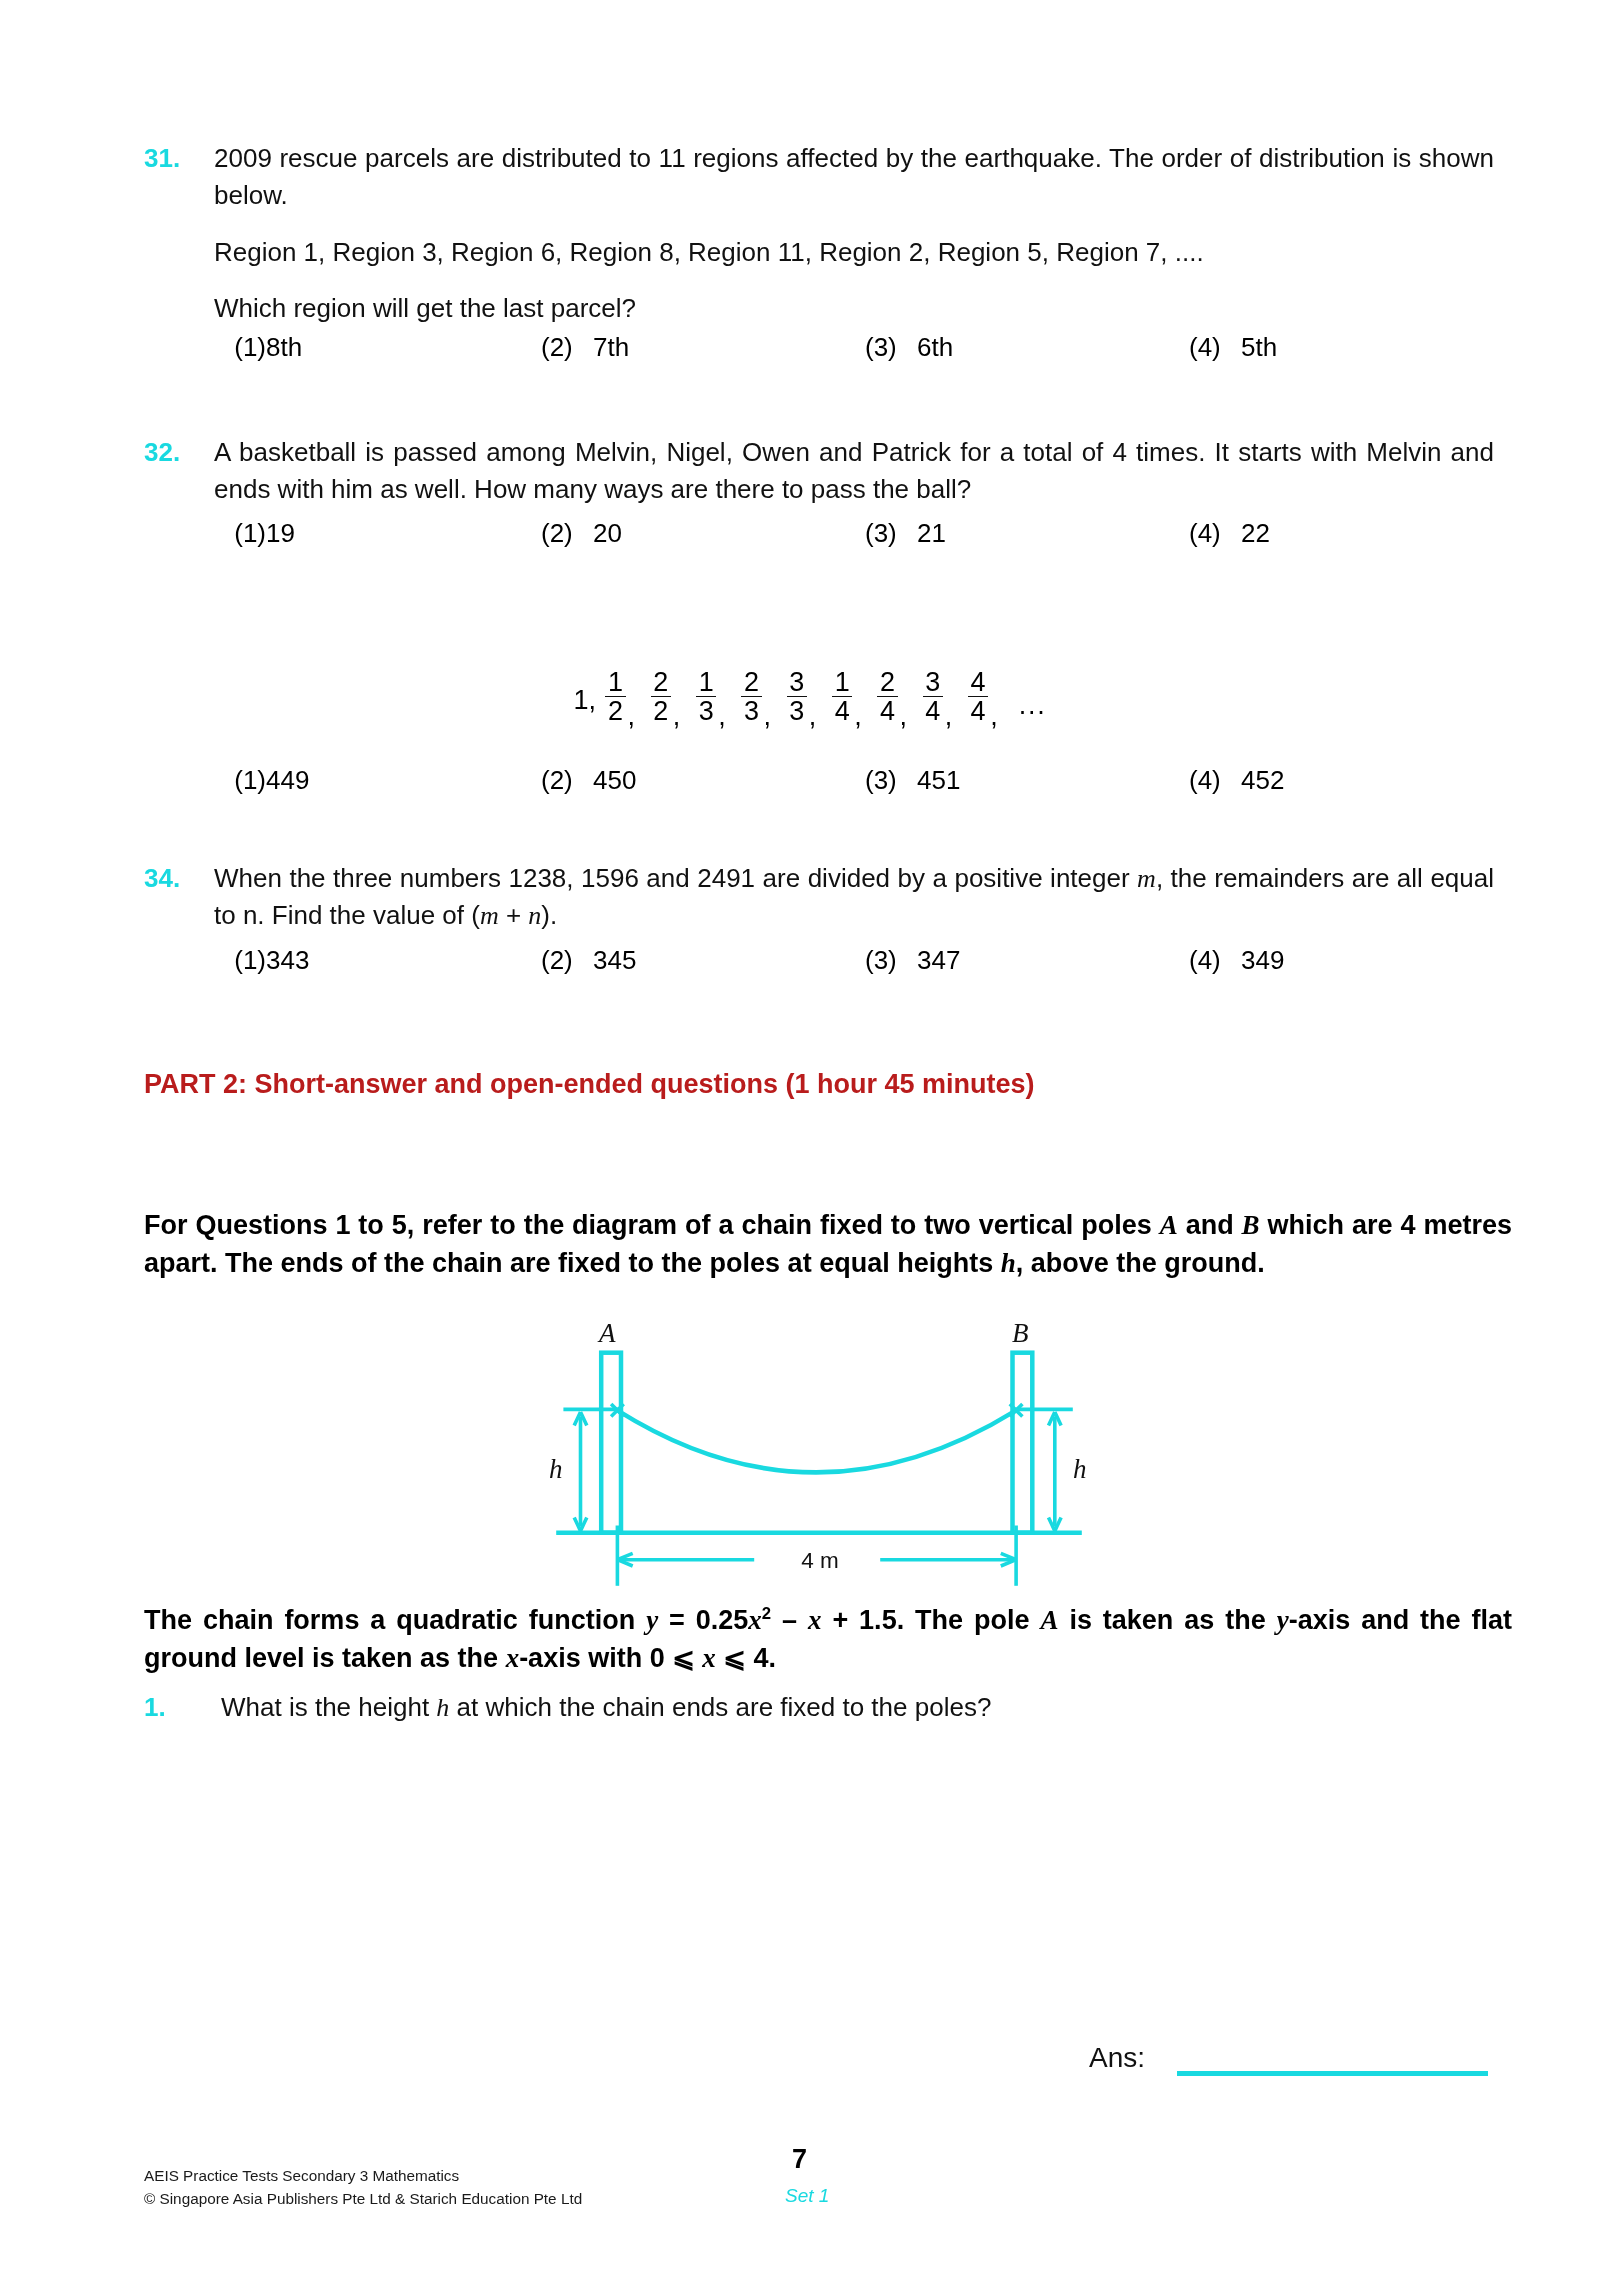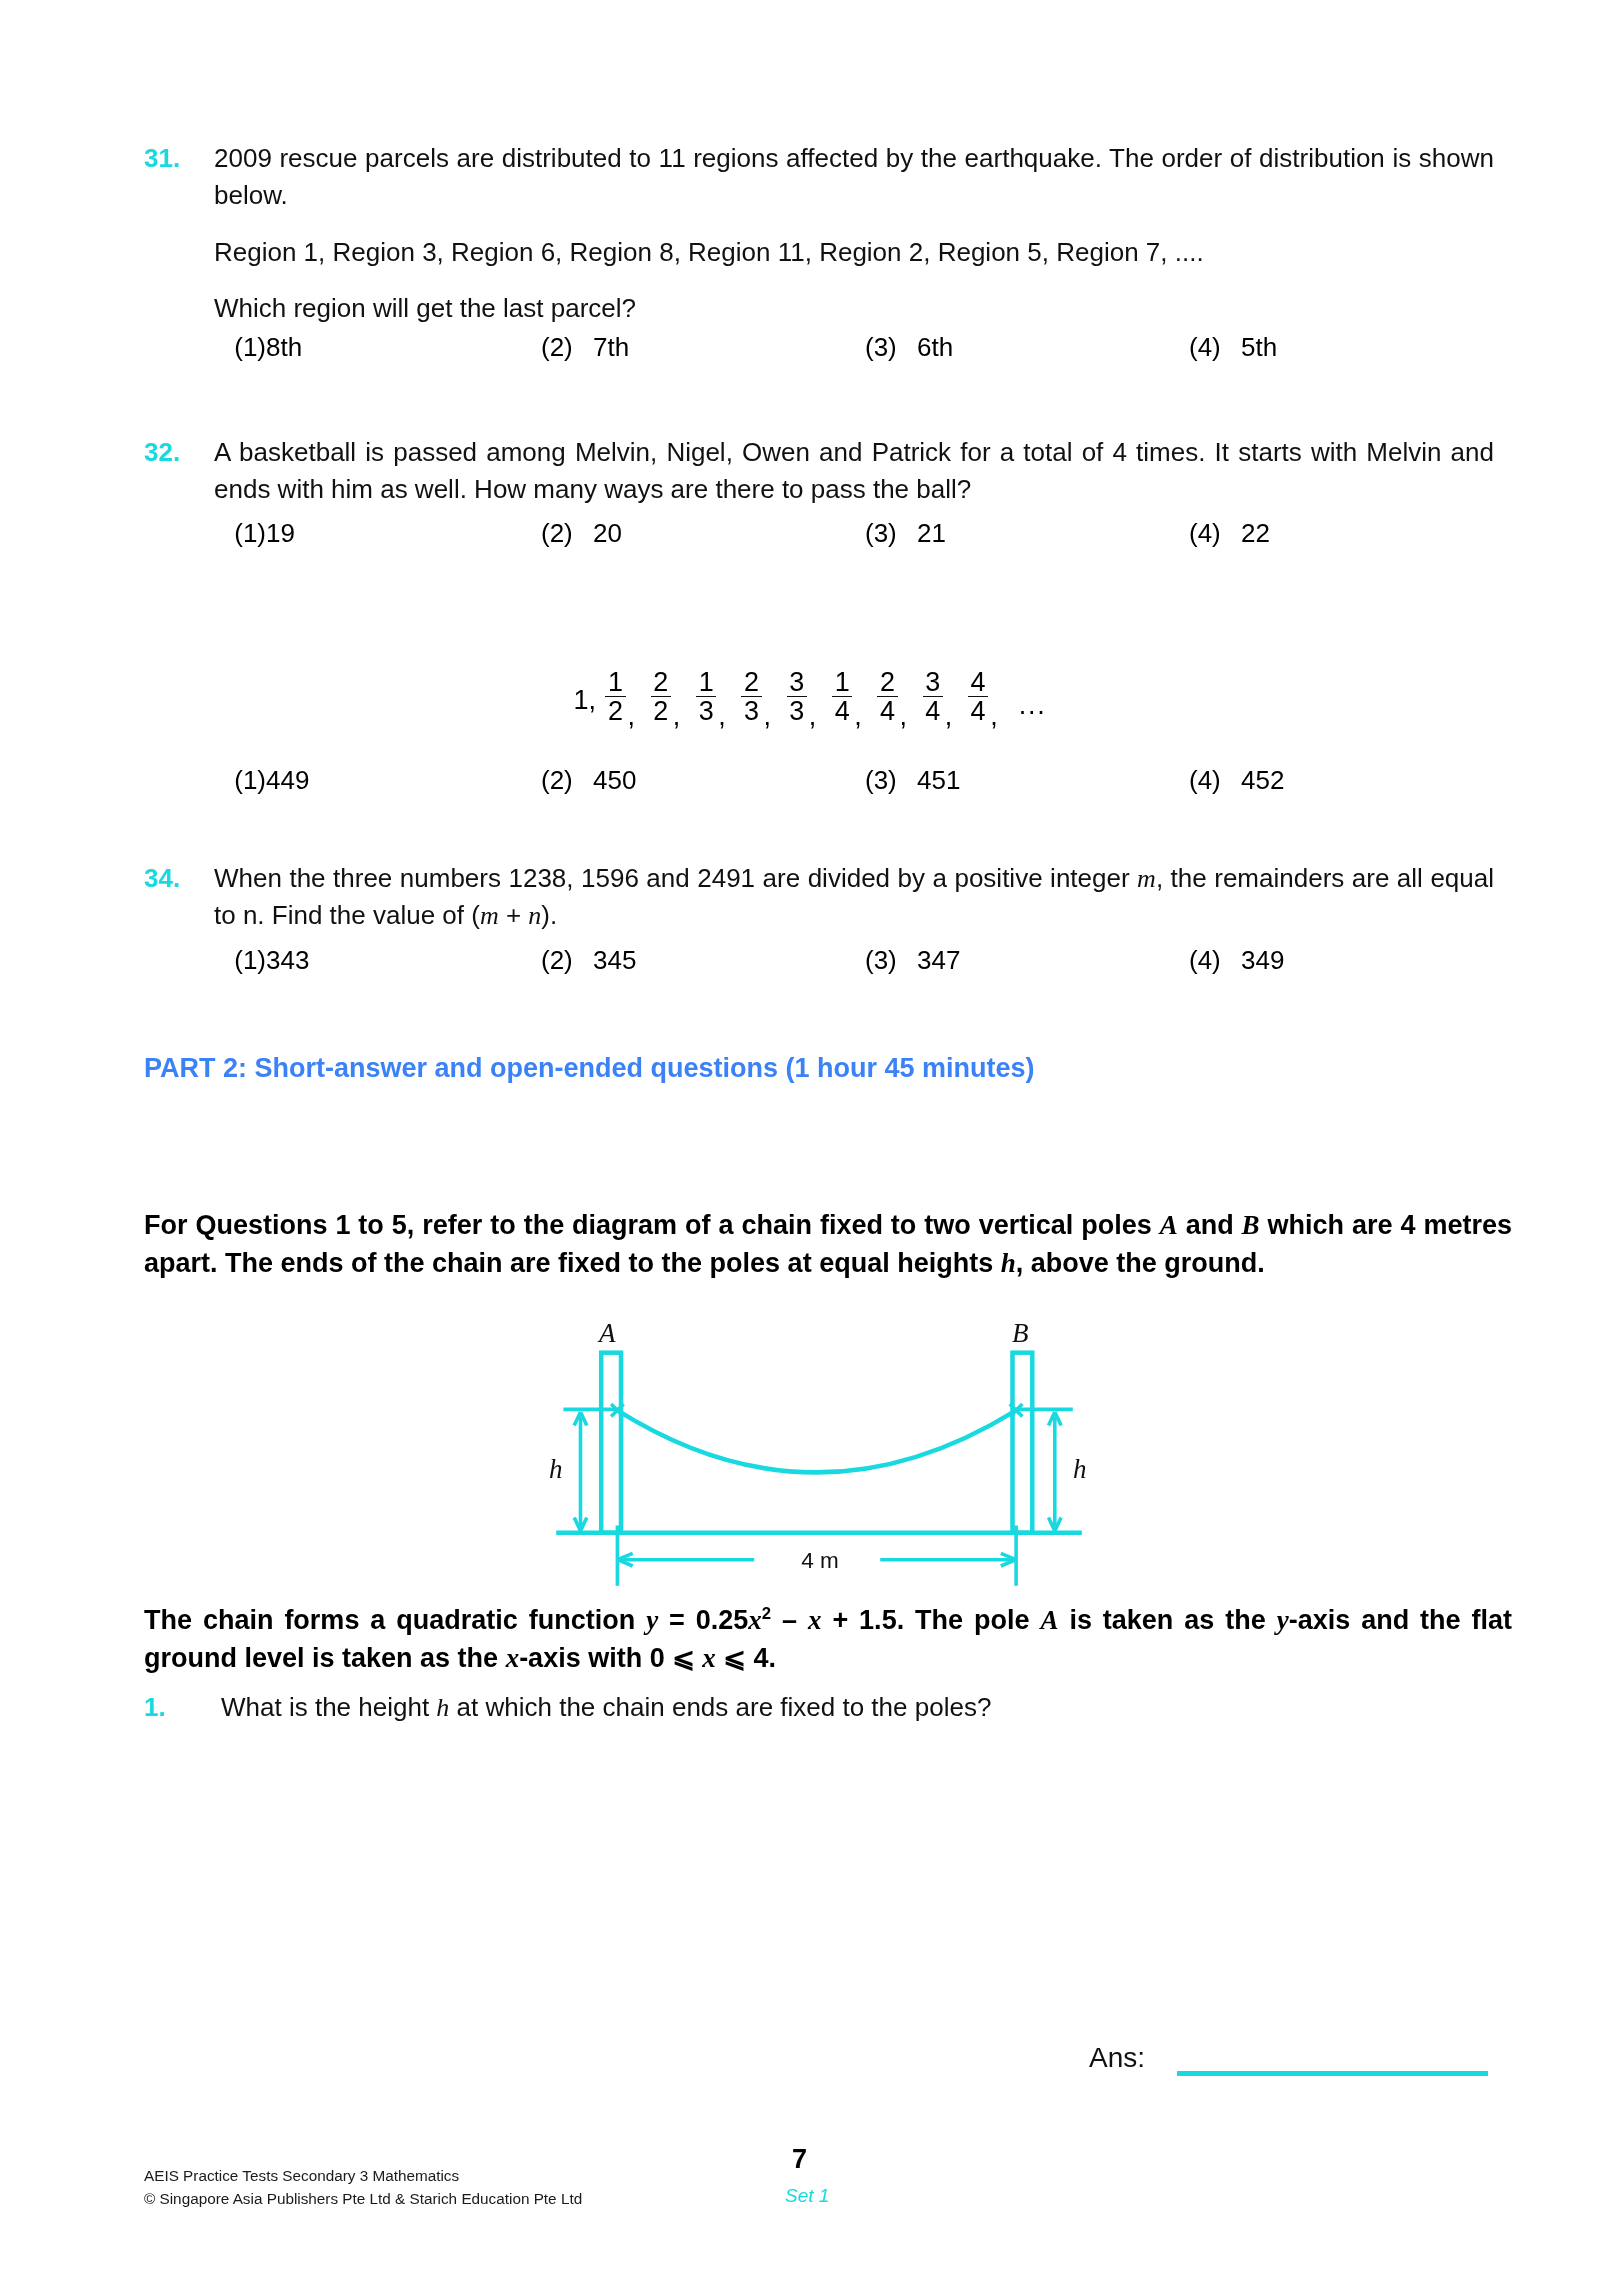--- a/index.html
+++ b/index.html
@@ -93,24 +93,25 @@
   .seqrow .lead { vertical-align: -0.12em; }
   .seqrow .frac { font-size: 27px; vertical-align: -0.52em; margin: 0 1.8px; }
   .seqrow .comma { vertical-align: -0.72em; margin-right: 6.3px; }
   .seqrow .dots { vertical-align: -0.30em; margin-left: 7.2px; letter-spacing: 1.8px; }
 
   
   .part-head {
     position: absolute;
     left: 144px;
     width: 1368px;
-    color: #3b82f6;
+    color: #b91c1c;
     font-weight: bold;
     font-size: 27px;
     line-height: 36px;
+    margin-top: 16px;
   }
   .part-instr {
     position: absolute;
     left: 144px;
     width: 1368px;
     color: #19D9E0;
     font-weight: bold;
     font-size: 27px;
     line-height: 38px;
     text-align: justify;

